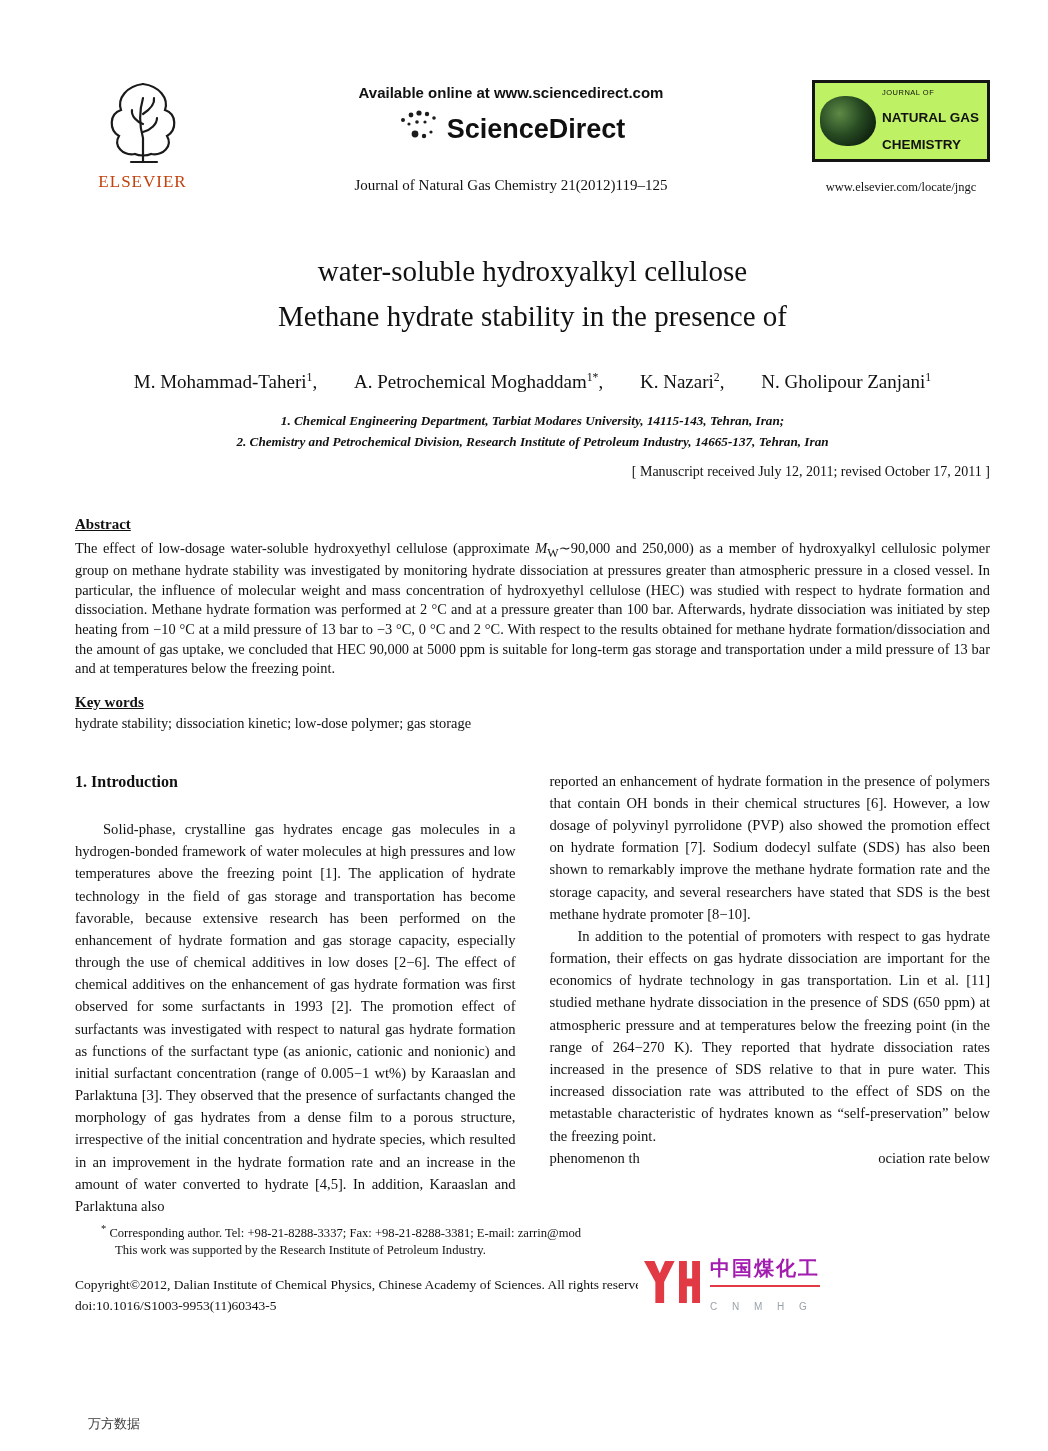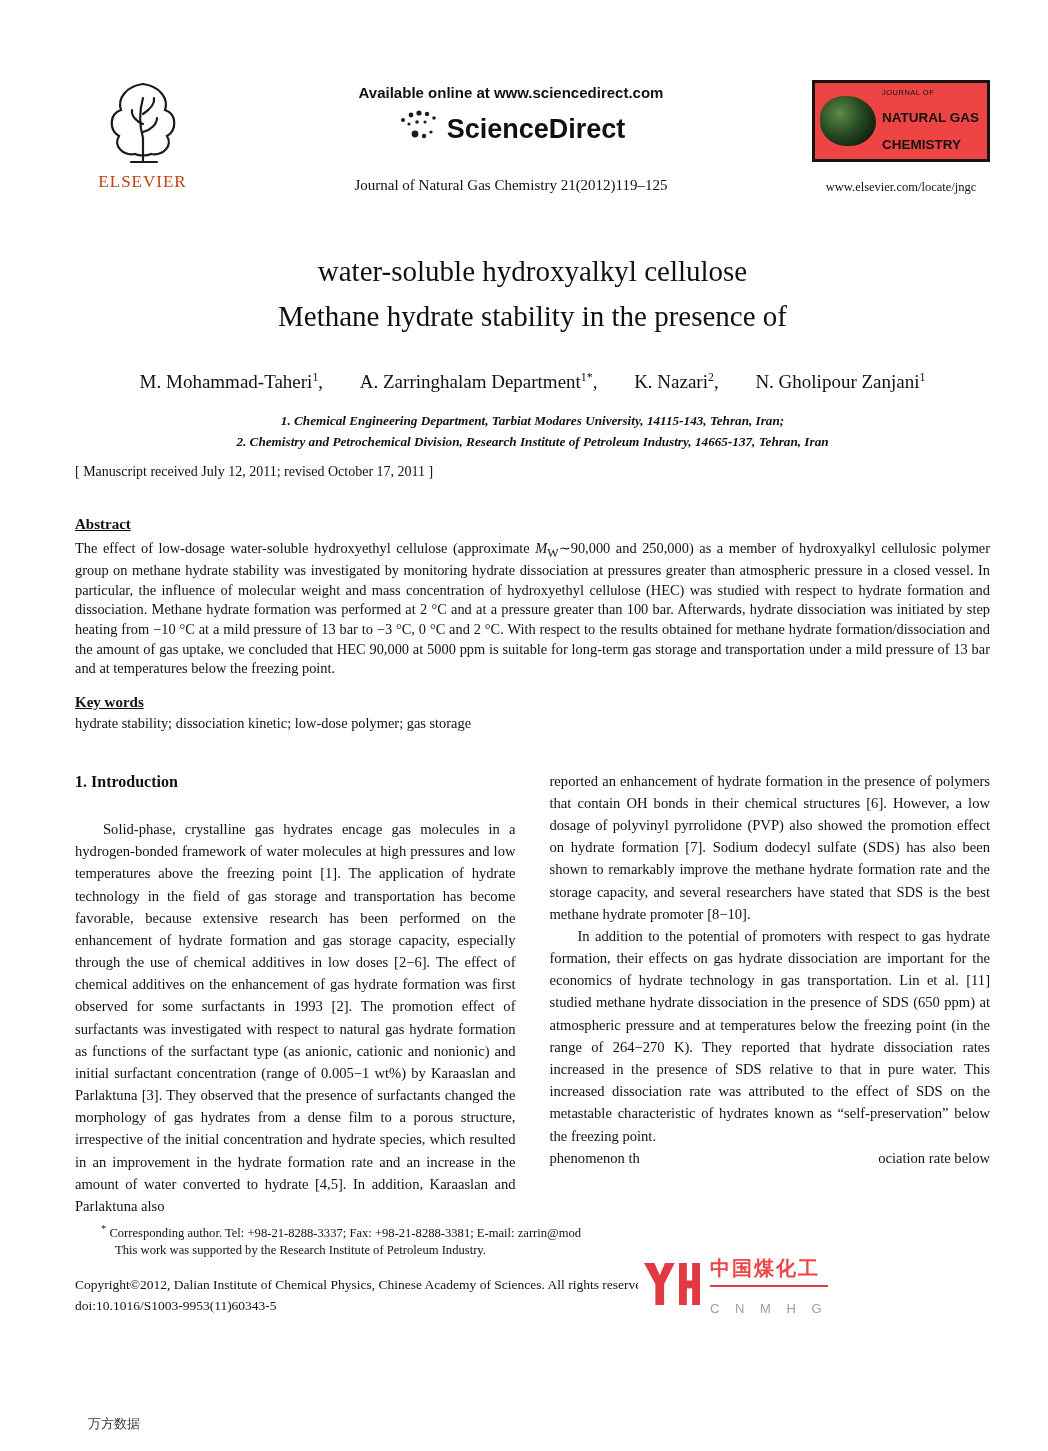--- a/index.html
+++ b/index.html
@@ -10,35 +10,35 @@
   
   .topbar { display:flex; align-items:flex-start; }
   .elsevier-col { width:135px; text-align:center; }
   .elsevier-name { margin-top:2px; font-size:17px; letter-spacing:1px; color:#c2410c; }
   .center-col { flex:1; text-align:center; padding-top:4px; }
   .avail { font-family:"Liberation Sans", sans-serif; font-weight:bold; font-size:15px; }
   .sd-row { margin-top:8px; display:inline-flex; align-items:center; gap:6px; }
   .sd-word { font-family:"Liberation Sans", sans-serif; font-weight:bold; font-size:27px; color:#101010; }
   .journal-line { margin-top:28px; font-size:15px; }
   .cover-col { width:178px; text-align:center; }
-  .cover-box { border:3px solid #141414; height:82px; display:flex; align-items:center; padding:4px 5px; background:#ef4444; }
+  .cover-box { border:3px solid #141414; height:82px; display:flex; align-items:center; padding:4px 5px; background:#bef264; }
   .cover-img { width:56px; height:50px; border-radius:45% 55% 50% 50%; margin-right:6px; flex:none;
                background:radial-gradient(circle at 35% 35%, #5d8a46 0%, #274a22 45%, #0b1a0c 85%); }
   .cover-text { flex:1; text-align:left; line-height:1.18; font-family:"Liberation Sans", sans-serif; }
   .cover-t1 { font-size:7.5px; letter-spacing:0.5px; }
   .cover-t2, .cover-t3 { font-size:13.5px; font-weight:bold;margin-top:12px; }
   .locate { margin-top:18px; font-size:12.5px; }
 
   
   .title { margin-top:54px; text-align:center; font-size:29px; font-weight:400; line-height:1.55; }
   .authors { margin-top:32px; text-align:center; font-size:19px; }
   .author { margin:0 16px; white-space:nowrap; }
   .author sup { font-size:0.62em; }
   .affils { margin-top:18px; text-align:center; font-size:13.2px; font-style:italic; font-weight:bold; line-height:1.55; }
-  .manuscript { margin-top:12px; text-align:left; font-size:14px; }
+  .manuscript { margin-top:12px; text-align:right; font-size:14px; }
 
   
   .abstract { margin-top:36px; }
   .sec-head { font-size:15px; font-weight:bold;text-decoration:underline; }
   .abs-body { margin-top:6px; font-size:14.4px; line-height:1.36; text-align:justify; }
   .kw-head { margin-top:15px; }
   .kw-body { margin-top:4px; font-size:14.4px; }
 
   
   .columns { display:flex; gap:34px; margin-top:38px; }
@@ -51,21 +51,21 @@
   
   .footnotes { margin-top:5px; width:600px; font-size:12.6px; line-height:1.35; }
   .fn1 { text-indent:26px; }
   .fn2 { text-indent:40px; }
   .copyright { margin-top:16px; font-size:13.5px; line-height:1.55; }
 
   
   .watermark { position:absolute; left:638px; top:1252px; width:232px; background:#fff; display:flex; align-items:center; gap:10px; padding:3px 6px; }
   .wm-text { display:flex; flex-direction:column; }
   .wm-cn { font-size:20px; font-weight:bold; letter-spacing:2px; border-bottom:2px solid; padding-bottom:3px; font-family:"DejaVu Sans", sans-serif; }
-  .wm-latin { margin-top:14px; font-size:13px; letter-spacing:6px; font-family:"Liberation Sans", sans-serif; }
+  .wm-latin { margin-top:14px; font-size:10px; letter-spacing:6px; font-family:"Liberation Sans", sans-serif; }
   .wanfang { position:absolute; left:88px; bottom:18px; font-size:13px; color:#3a3a3a; font-family:"DejaVu Sans", sans-serif; }
 </style>
 </head>
 <body>
 
 <div class="page">
 
   <div class="topbar">
 
     <div class="elsevier-col">
@@ -124,21 +124,21 @@
     </div>
   </div>
 
   <div class="title">
     <div>water-soluble hydroxyalkyl cellulose</div>
     <div>Methane hydrate stability in the presence of</div>
   </div>
 
   <div class="authors">
     <span class="author"><span>M. Mohammad-Taheri</span><sup>1</sup><span>,</span></span>
-    <span class="author"><span>A. Zarringhalam Department</span><sup>1*</sup><span>,</span></span>
+    <span class="author"><span>A. Petrochemical Moghaddam</span><sup>1*</sup><span>,</span></span>
     <span class="author"><span>K. Nazari</span><sup>2</sup><span>,</span></span>
     <span class="author"><span>N. Gholipour Zanjani</span><sup>1</sup><span></span></span>
   </div>
 
   <div class="affils">
     <div>1. Chemical Engineering Department, Tarbiat Modares University, 14115-143, Tehran, Iran;</div>
     <div>2. Chemistry and Petrochemical Division, Research Institute of Petroleum Industry, 14665-137, Tehran, Iran</div>
   </div>
 
   <div class="manuscript">[ Manuscript received July 12, 2011; revised October 17, 2011 ]</div>
@@ -180,20 +180,20 @@
       <svg width="56" height="52" viewBox="0 0 64 56">
         <g fill="#e23a44">
           <polygon points="0,4 12,4 18,18 24,4 35,4 23,28 23,52 13,52 13,28"></polygon>
           <rect x="40" y="4" width="9" height="48"></rect>
           <rect x="55" y="4" width="9" height="48"></rect>
           <rect x="40" y="24" width="24" height="9"></rect>
         </g>
       </svg>
     </span>
     <span class="wm-text">
-      <span class="wm-cn" id="wm-cn" style="color: #ef4444; border-bottom-color: rgb(226, 58, 68);">中国煤化工</span>
+      <span class="wm-cn" id="wm-cn" style="color: #a21caf; border-bottom-color: rgb(226, 58, 68);">中国煤化工</span>
       <span class="wm-latin" id="wm-latin" style="color: rgb(154, 162, 169);">C N M H G</span>
     </span>
   </div>
 
   <div class="wanfang">万方数据</div>
 
 </div>
 
 </body></html>

